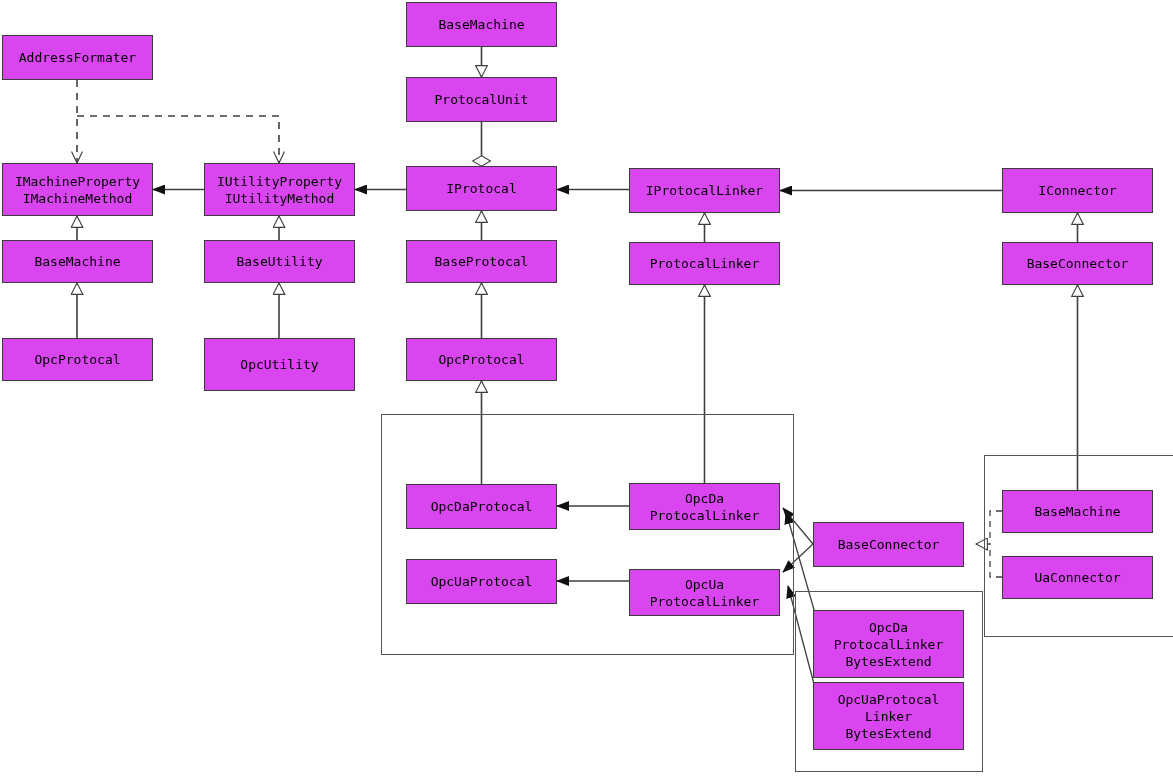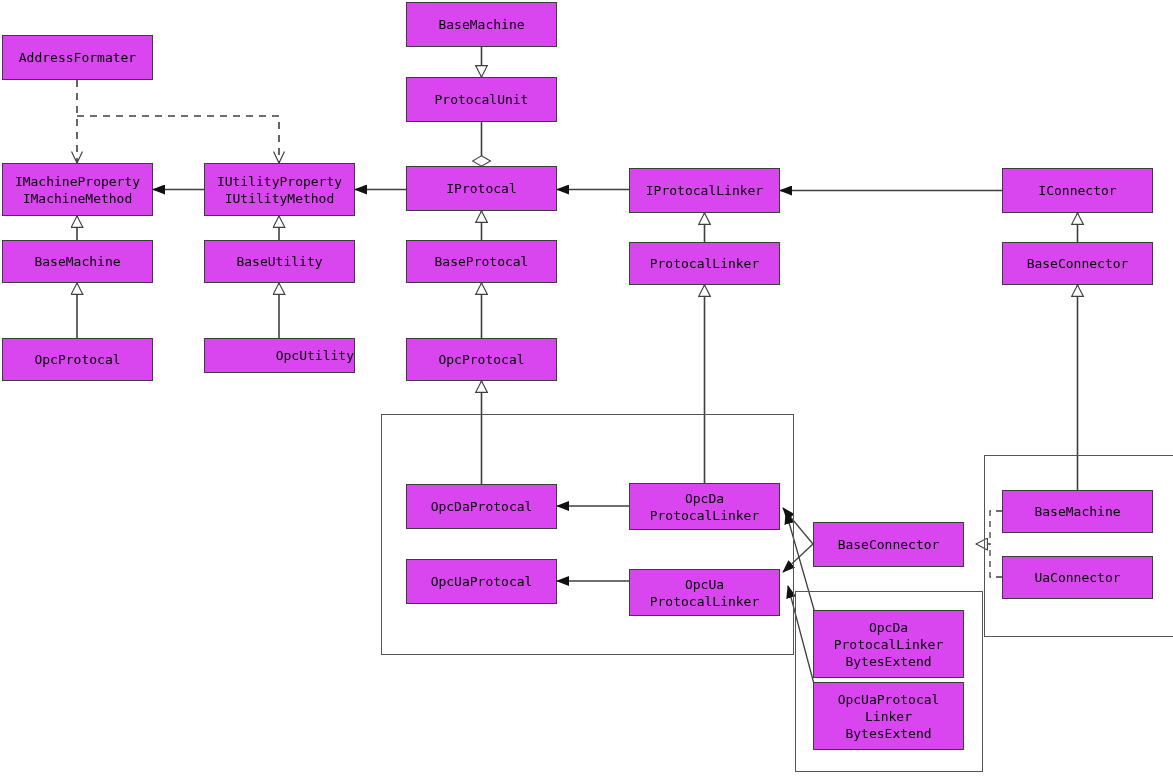--- a/index.html
+++ b/index.html
@@ -181,21 +181,21 @@
   </div>
 
   <div class="node" style="left:1002px; top:242px; width:151px; height:43px;">
     <span class="lbl">BaseConnector</span>
   </div>
 
   <div class="node" style="left:2px; top:338px; width:151px; height:43px;">
     <span class="lbl">OpcProtocal</span>
   </div>
 
-  <div class="node" style="left:204px; top:338px; width:151px; height:35px;text-align:right;">
+  <div class="node" style="left:204px; top:338px; width:151px; height:53px;">
     <span class="lbl">OpcUtility</span>
   </div>
 
   <div class="node" style="left:406px; top:338px; width:151px; height:43px;">
     <span class="lbl">OpcProtocal</span>
   </div>
 
   <div class="node" style="left:406px; top:484px; width:151px; height:45px;">
     <span class="lbl">OpcDaProtocal</span>
   </div>

